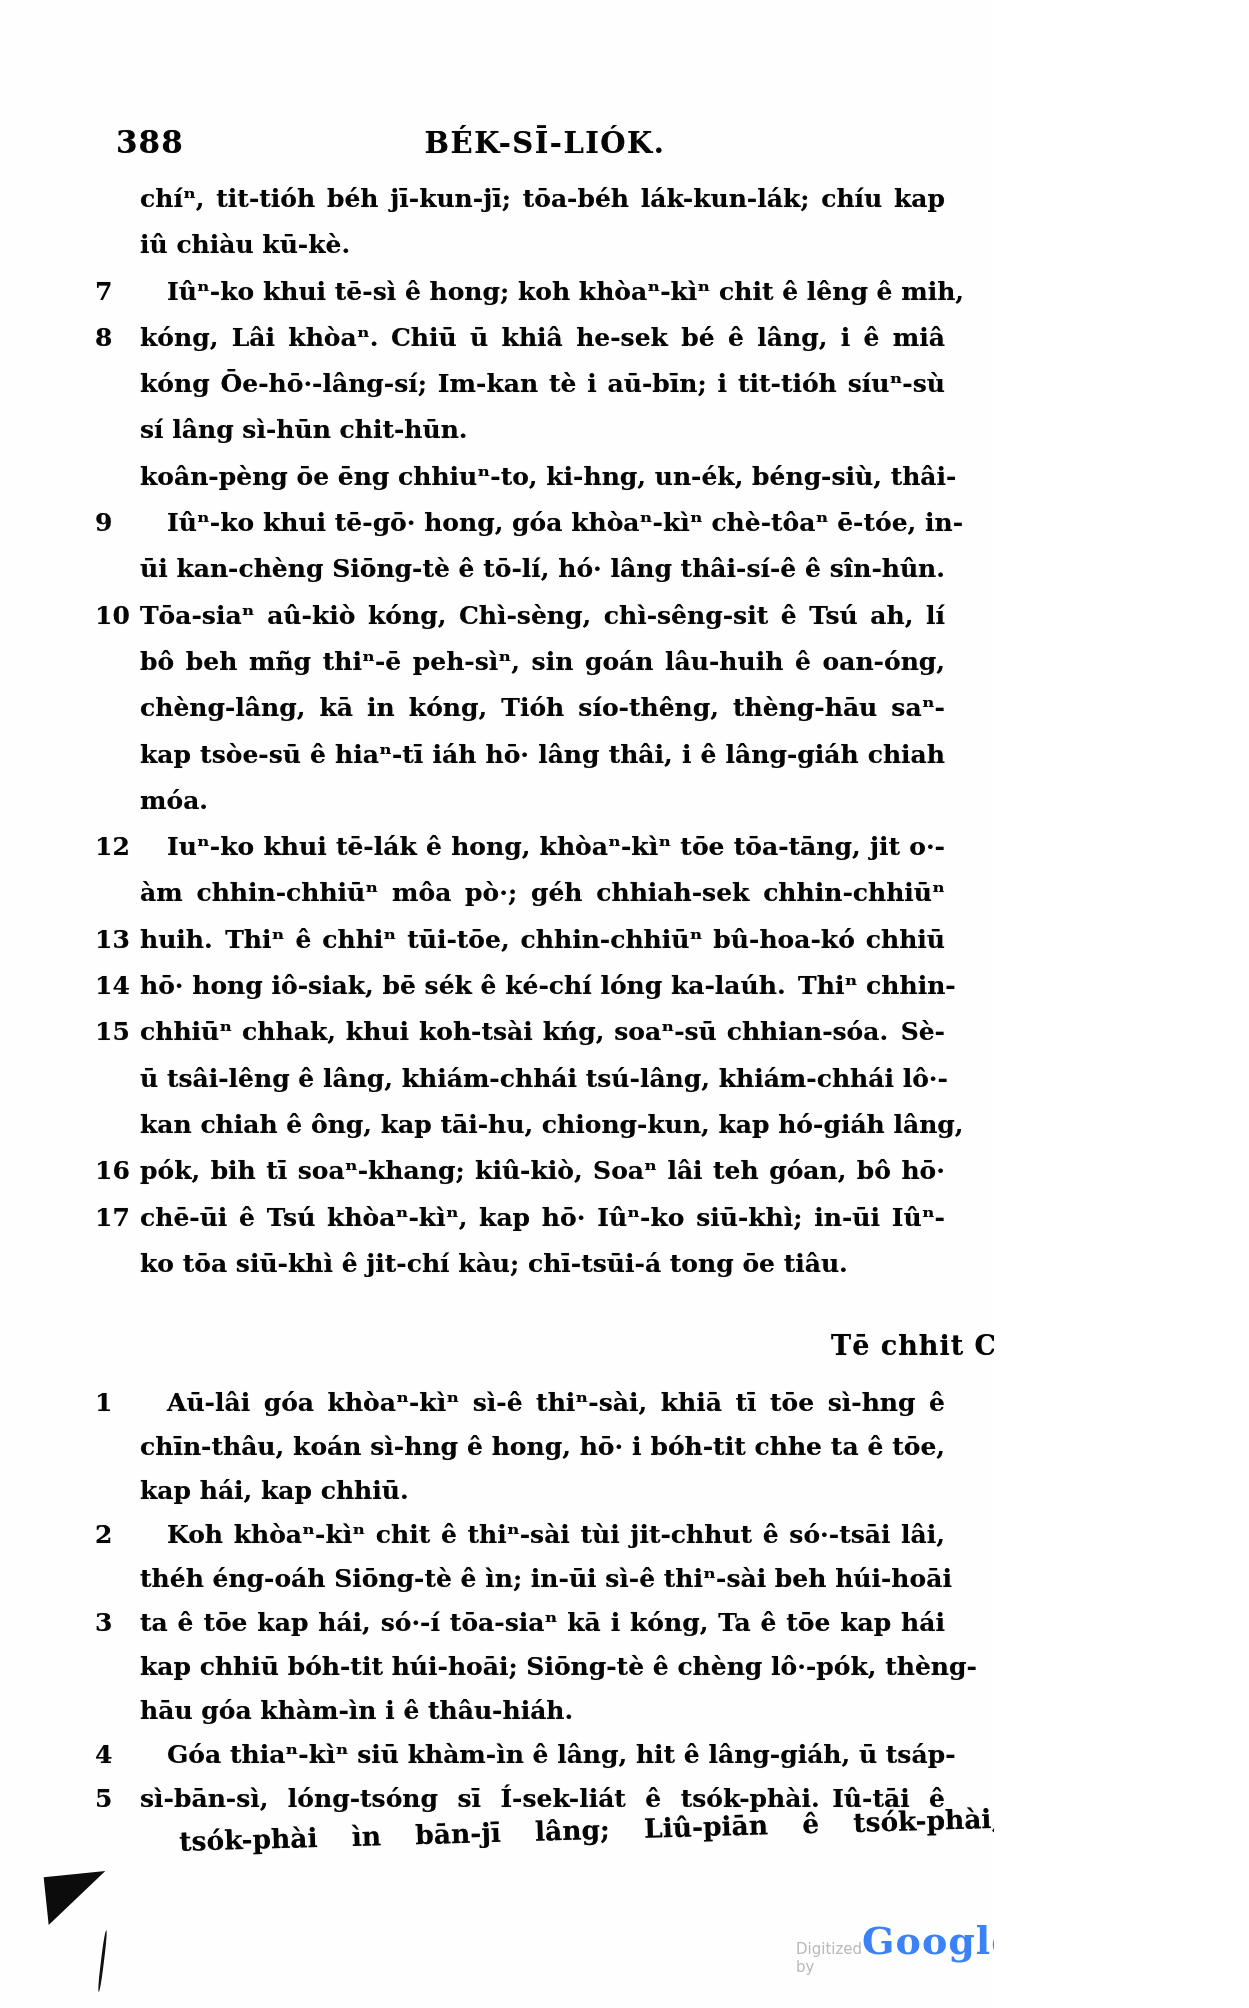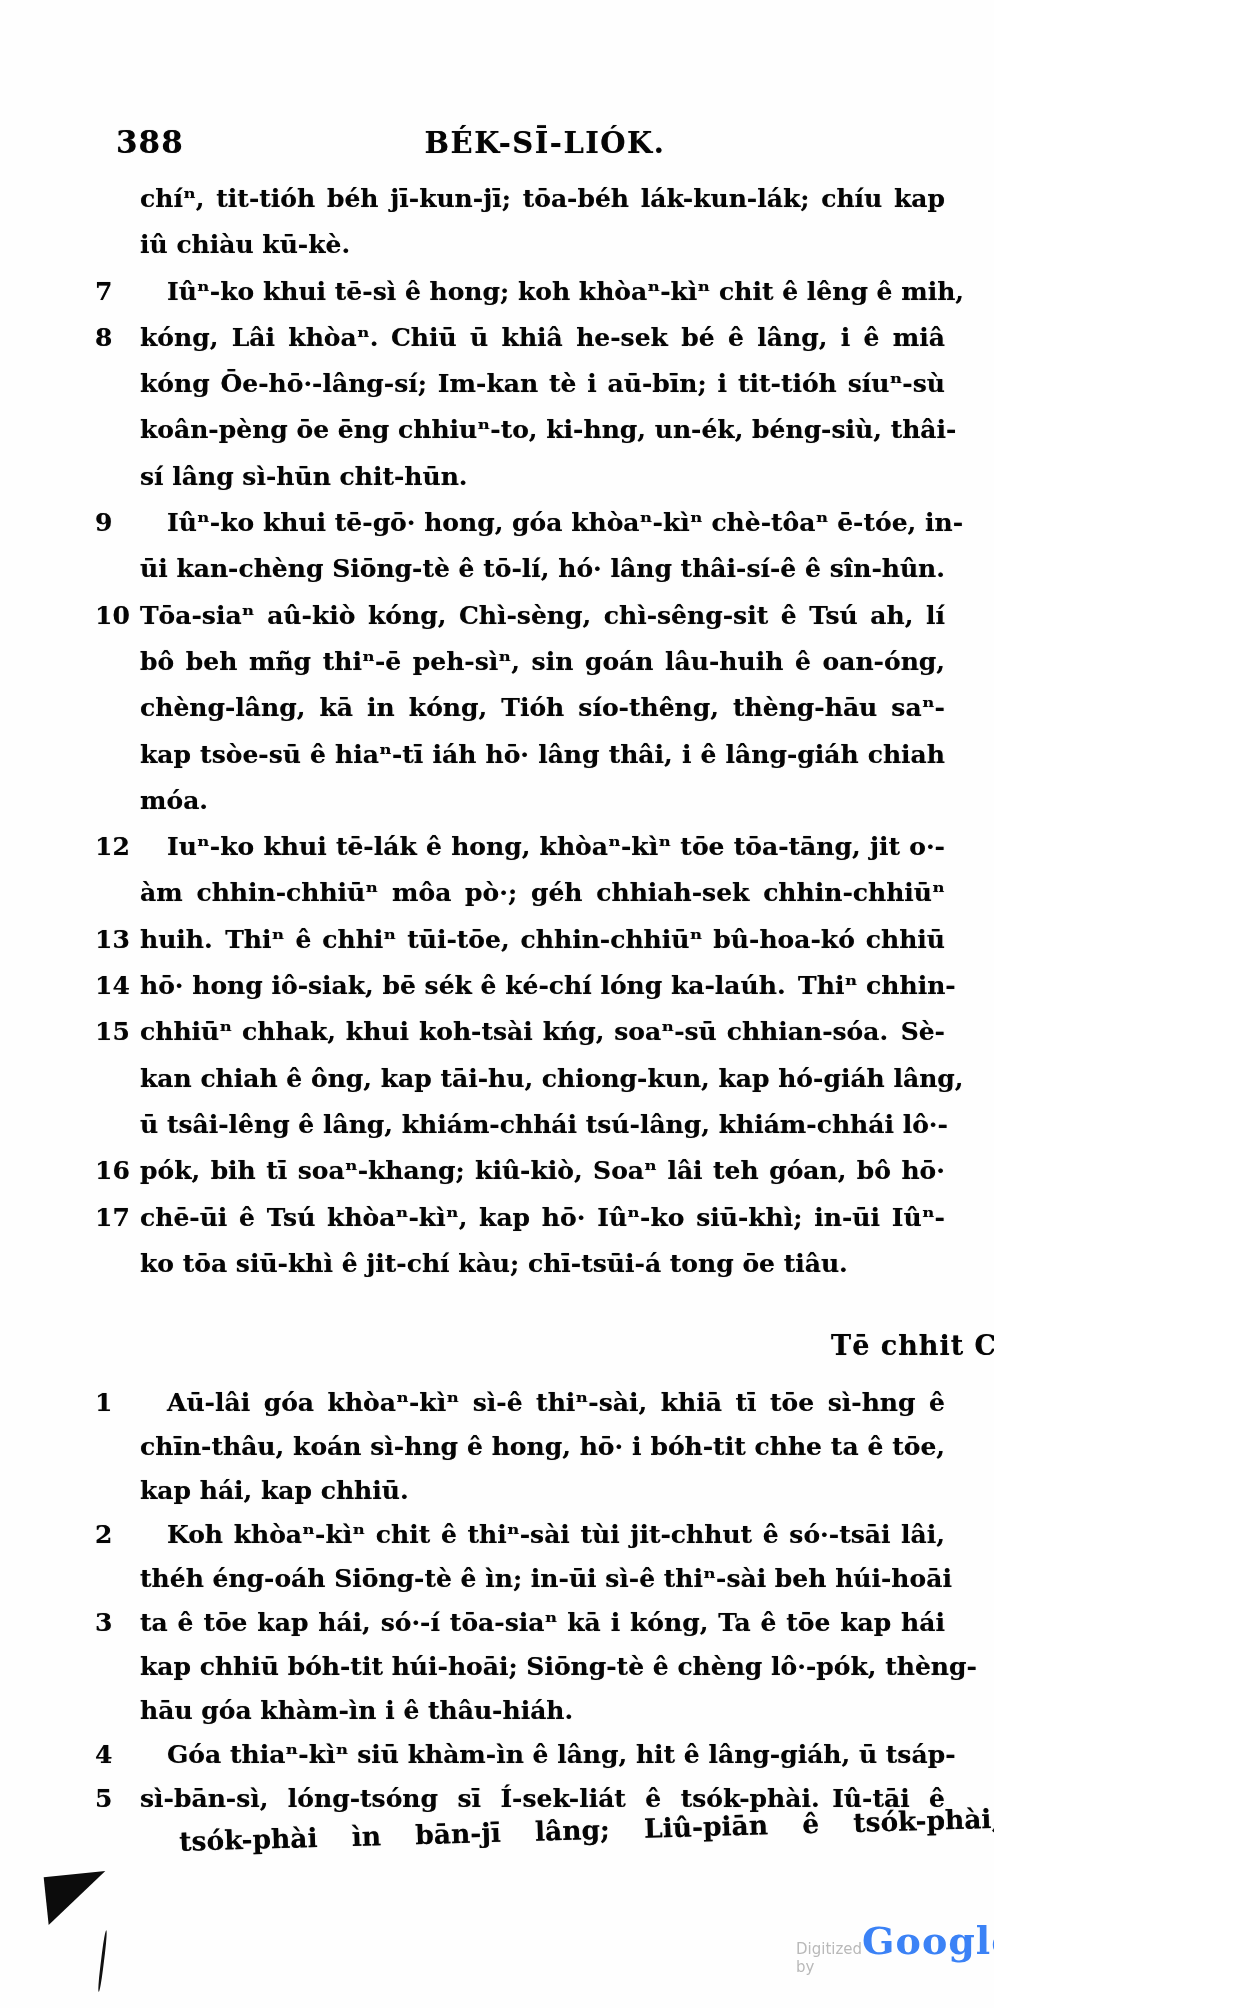--- a/index.html
+++ b/index.html
@@ -63,27 +63,27 @@
         <span class="vtext">Iûⁿ-ko khui tē-sì ê hong; koh khòaⁿ-kìⁿ chit ê lêng ê mih,</span>
       </div>
         <div class="vline">
         <span class="vnum">8</span>
         <span class="vtext">kóng, Lâi khòaⁿ. Chiū ū khiâ he-sek bé ê lâng, i ê miâ</span>
       </div>
         <div class="vline">
         <span class="vnum"></span>
         <span class="vtext">kóng Ōe-hō·-lâng-sí; Im-kan tè i aū-bīn; i tit-tióh síuⁿ-sù</span>
       </div>
+        <div class="vline short">
+        <span class="vnum"></span>
+        <span class="vtext">sí lâng sì-hūn chit-hūn.</span>
+      </div>
         <div class="vline">
         <span class="vnum"></span>
         <span class="vtext">koân-pèng ōe ēng chhiuⁿ-to, ki-hng, un-ék, béng-siù, thâi-</span>
-      </div>
-        <div class="vline short">
-        <span class="vnum"></span>
-        <span class="vtext">sí lâng sì-hūn chit-hūn.</span>
       </div>
         <div class="vline indent">
         <span class="vnum">9</span>
         <span class="vtext">Iûⁿ-ko khui tē-gō· hong, góa khòaⁿ-kìⁿ chè-tôaⁿ ē-tóe, in-</span>
       </div>
         <div class="vline">
         <span class="vnum"></span>
         <span class="vtext">ūi kan-chèng Siōng-tè ê tō-lí, hó· lâng thâi-sí-ê ê sîn-hûn.</span>
       </div>
         <div class="vline">
@@ -121,25 +121,25 @@
         <div class="vline">
         <span class="vnum">14</span>
         <span class="vtext">hō· hong iô-siak, bē sék ê ké-chí lóng ka-laúh. Thiⁿ chhin-</span>
       </div>
         <div class="vline">
         <span class="vnum">15</span>
         <span class="vtext">chhiūⁿ chhak, khui koh-tsài kńg, soaⁿ-sū chhian-sóa. Sè-</span>
       </div>
         <div class="vline">
         <span class="vnum"></span>
+        <span class="vtext">ū tsâi-lêng ê lâng, khiám-chhái tsú-lâng, khiám-chhái lô·-</span>
+      </div>
+        <div class="vline">
+        <span class="vnum"></span>
         <span class="vtext">kan chiah ê ông, kap tāi-hu, chiong-kun, kap hó-giáh lâng,</span>
-      </div>
-        <div class="vline">
-        <span class="vnum"></span>
-        <span class="vtext">ū tsâi-lêng ê lâng, khiám-chhái tsú-lâng, khiám-chhái lô·-</span>
       </div>
         <div class="vline">
         <span class="vnum">16</span>
         <span class="vtext">pók, bih tī soaⁿ-khang; kiû-kiò, Soaⁿ lâi teh góan, bô hō·</span>
       </div>
         <div class="vline">
         <span class="vnum">17</span>
         <span class="vtext">chē-ūi ê Tsú khòaⁿ-kìⁿ, kap hō· Iûⁿ-ko siū-khì; in-ūi Iûⁿ-</span>
       </div>
         <div class="vline short">

